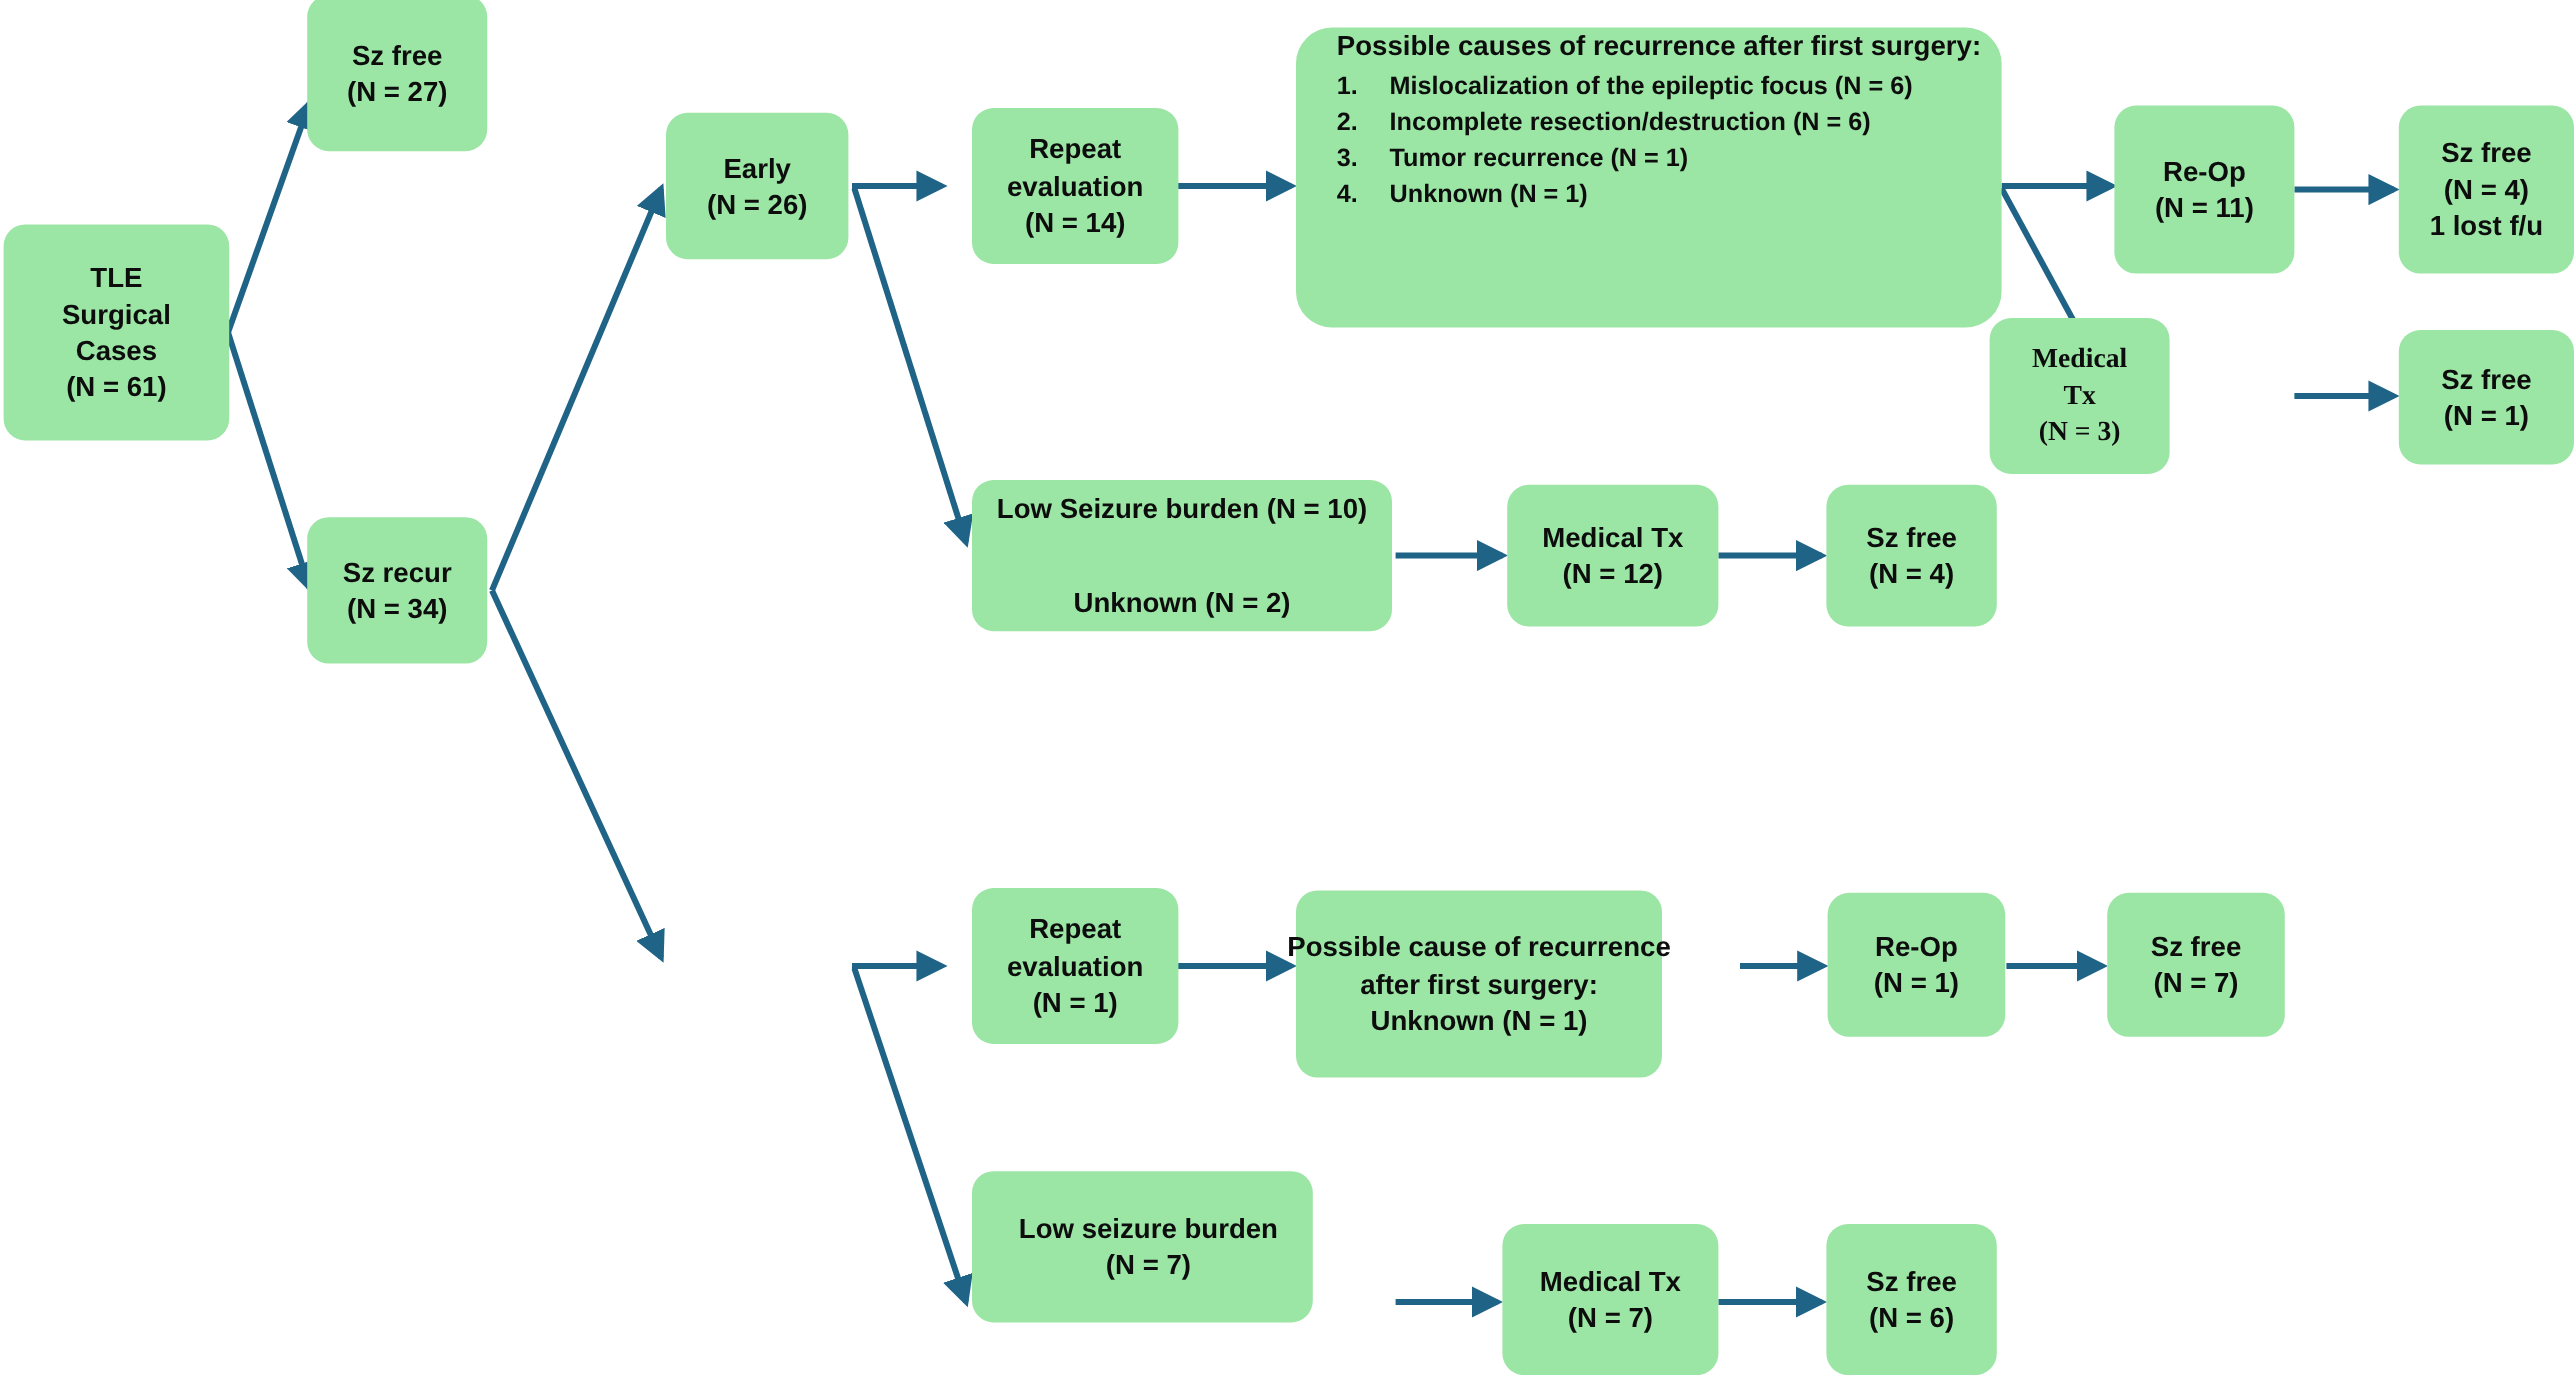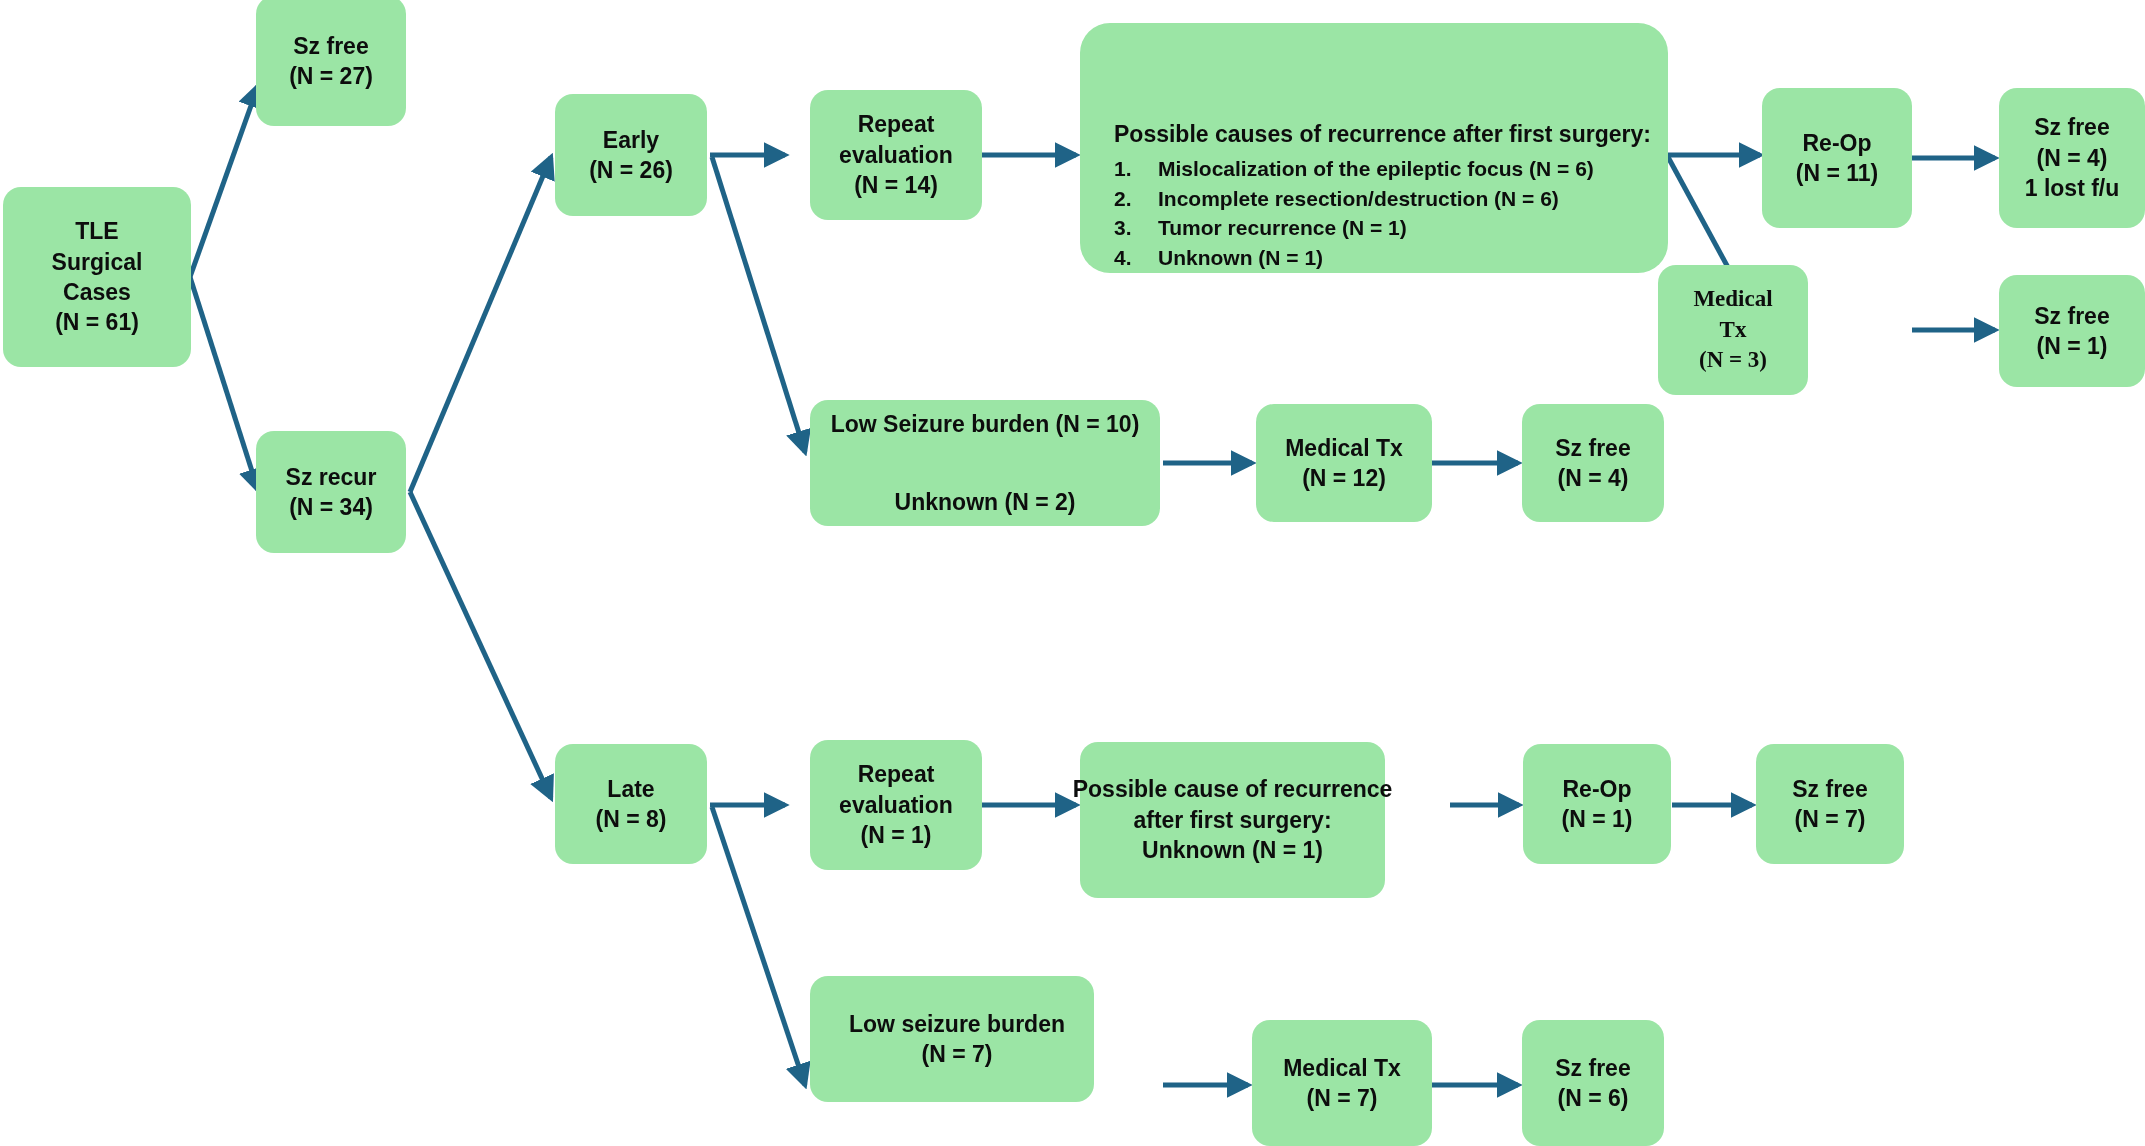--- a/index.html
+++ b/index.html
@@ -35,21 +35,21 @@
   }
   .node .line {
     display: block;
     white-space: nowrap;
   }
   .node.big {
     border-radius: 30px;
   }
   .node.listbox {
     align-items: flex-start;
-    justify-content: flex-end;
+    justify-content: flex-start;
     text-align: left;
     padding: 0 0 0 34px;
   }
   .node.listbox .heading {
     display: block;
     margin-bottom: 4px;
     font-size: 23px;
   }
   .node.listbox ol {
     margin: 0;
@@ -207,24 +207,20 @@
   <div class="node" style="left:1256px; top:404px; width:176px; height:118px;">
     <span class="line">Medical Tx</span>
     <span class="line">(N = 12)</span>
   </div>
 
   <div class="node" style="left:1522px; top:404px; width:142px; height:118px;">
     <span class="line">Sz free</span>
     <span class="line">(N = 4)</span>
   </div>
 
-  <div class="node" style="left:555px; top:744px; width:152px; height:120px;">
-    <span class="line">Late</span>
-    <span class="line">(N = 8)</span>
-  </div>
 
   <div class="node" style="left:810px; top:740px; width:172px; height:130px;">
     <span class="line">Repeat</span>
     <span class="line">evaluation</span>
     <span class="line">(N = 1)</span>
   </div>
 
   <div class="node" style="left:1080px; top:742px; width:305px; height:156px;">
     <span class="line">Possible cause of recurrence</span>
     <span class="line">after first surgery:</span>

